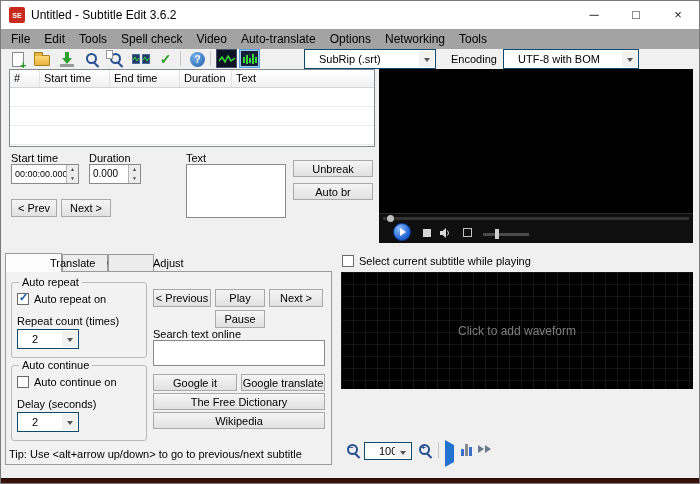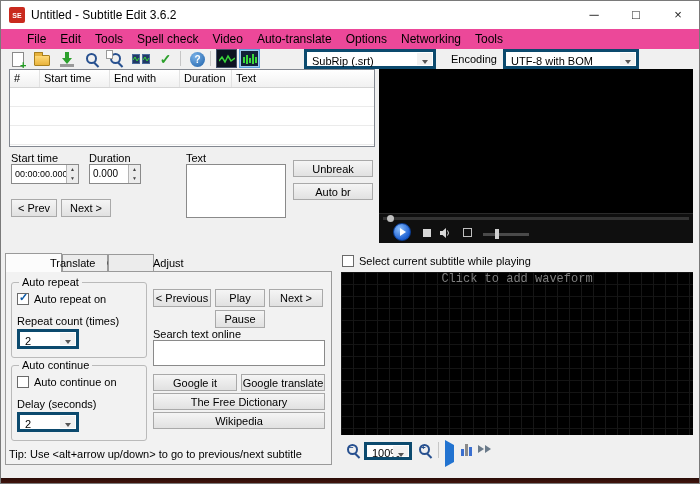--- a/index.html
+++ b/index.html
@@ -7,30 +7,30 @@
 body{font-family:"Liberation Sans",sans-serif;background:#d9d9d9;}
 .window{position:relative;width:700px;height:484px;background:#f0f0f0;border:1px solid #7a7a7a;overflow:hidden;}
 .abs{position:absolute;}
 
 .titlebar{position:absolute;left:0;top:0;width:100%;height:28px;background:#ffffff;}
 .appicon{position:absolute;left:8px;top:6px;width:16px;height:16px;background:#c92a1e;color:#fff;font-size:7px;font-weight:bold;display:flex;align-items:center;justify-content:center;border-radius:2px;}
 .title{position:absolute;left:30px;top:0;line-height:28px;font-size:12px;color:#000;}
 .winbtns{position:absolute;right:0;top:0;display:flex;height:28px;}
 .winbtn{width:42px;height:28px;line-height:28px;text-align:center;font-size:13px;color:#222;}
 
-.menubar{position:absolute;left:0;top:28px;width:100%;height:20px;background:#ec4899;display:flex;padding-left:19px;}
+.menubar{position:absolute;left:0;top:28px;width:100%;height:20px;background:#a3a3a3;display:flex;padding-left:3px;}
 .menuitem{line-height:20px;font-size:12px;padding:0 7px;color:#000;white-space:nowrap;}
 
 .toolbar{position:absolute;left:0;top:48px;width:100%;height:20px;background:#f0f0f0;}
 .tbi{position:absolute;top:1px;width:21px;height:18px;display:flex;align-items:center;justify-content:center;}
 .tsep{position:absolute;top:2px;width:1px;height:15px;background:#c6c6c6;}
 .lbl{position:absolute;font-size:11px;color:#000;white-space:nowrap;}
 .btn{position:absolute;background:linear-gradient(#f5f5f5,#e1e1e1);border:1px solid #a9a9a9;font-size:11px;color:#000;display:flex;align-items:center;justify-content:center;white-space:nowrap;}
 .inputbox{position:absolute;background:#fff;border:1px solid #8a8a8a;font-size:11px;font-family:"Liberation Sans",sans-serif;padding:2px 3px;resize:none;outline:none;}
-.selectbox{position:absolute;background:#fff;border:3px solid #0c4a6e;font-size:11px;line-height:18px;padding-left:5px;color:#000;}
+.selectbox{position:absolute;background:#fff;border:1px solid #0c4a6e;font-size:11px;line-height:18px;padding-left:14px;color:#000;}
 .selectbox .dd{position:absolute;right:1px;top:1px;bottom:1px;width:15px;background:#f1f1f1;display:flex;align-items:flex-start;justify-content:center;}
 .selectbox .dd::after{content:"";border:3.5px solid transparent;border-top:4px solid #555;margin-top:7px;}
 .spinbox{position:absolute;background:#fff;border:1px solid #8a8a8a;font-size:9px;line-height:18px;padding-left:3px;color:#000;white-space:nowrap;}
 .spin-ar{position:absolute;right:0;top:0;bottom:0;width:12px;border-left:1px solid #b5b5b5;background:#ececec;display:flex;flex-direction:column;}
 .spin-ar span{flex:1;font-size:5px;line-height:8px;text-align:center;color:#444;}
 
 .group{position:absolute;border:1px solid #bababa;border-radius:3px;}
 .gtitle{position:absolute;top:-7px;left:7px;background:#f2f2f2;padding:0 3px;font-size:11px;color:#000;white-space:nowrap;}
 .cb{position:absolute;display:flex;align-items:flex-start;gap:5px;font-size:11px;color:#000;white-space:nowrap;}
 .cbbox{width:12px;height:12px;background:#fff;border:1px solid #6a6a6a;position:relative;flex:0 0 auto;}
@@ -66,21 +66,21 @@
 .vbar{position:absolute;left:0;right:0;bottom:0;height:30px;background:#0f0f0f;border-top:1px solid #2a2a2a;}
 .vseek{position:absolute;left:4px;right:4px;top:3px;height:3px;background:#333;}
 .vseek-thumb{position:absolute;left:4px;top:1px;width:7px;height:7px;border-radius:50%;background:#c0c0c0;}
 .playbtn{position:absolute;left:14px;top:9px;width:18px;height:18px;border-radius:50%;background:radial-gradient(circle at 35% 30%,#8cc0ff,#1c5fd0 70%);border:1px solid #0b3e96;display:flex;align-items:center;justify-content:center;}
 .playbtn::after{content:"";margin-left:2px;border-left:6px solid #fff;border-top:4px solid transparent;border-bottom:4px solid transparent;}
 .stopbtn{position:absolute;left:44px;top:15px;width:8px;height:8px;background:#d6d6d6;}
 .fsbtn{position:absolute;left:84px;top:14px;width:9px;height:9px;border:1px solid #c0c0c0;}
 .vol{position:absolute;left:104px;top:19px;width:46px;height:3px;background:#4a4a4a;}
 .vol-thumb{position:absolute;left:116px;top:15px;width:4px;height:10px;background:#cfcfcf;}
 
-.waveform{position:absolute;left:340px;top:271px;width:352px;height:163px;background-color:#000;background-image:repeating-linear-gradient(to right,#161616 0,#161616 1px,transparent 1px,transparent 12px),repeating-linear-gradient(to bottom,#141414 0,#141414 1px,transparent 1px,transparent 12px);display:flex;align-items:flex-start;justify-content:center;font-family:Liberation Mono, monospace;}
+.waveform{position:absolute;left:340px;top:271px;width:352px;height:117px;background-color:#000;background-image:repeating-linear-gradient(to right,#161616 0,#161616 1px,transparent 1px,transparent 12px),repeating-linear-gradient(to bottom,#141414 0,#141414 1px,transparent 1px,transparent 12px);display:flex;align-items:center;justify-content:center;}
 .wfplaceholder{font-size:12px;color:#7f7f7f;}
 .tri-r{width:0;height:0;border-left:9px solid #2273d0;border-top:5px solid transparent;border-bottom:5px solid transparent;}
 .bars{display:flex;align-items:flex-end;gap:1px;height:12px;}
 .bars span{width:3px;background:#3a6fd0;}
 .dbl{display:flex;gap:1px;}
 .dbl i{width:0;height:0;border-left:6px solid #6a7a8a;border-top:4px solid transparent;border-bottom:4px solid transparent;}
 .bookmark{width:9px;height:14px;background:#2d66c8;clip-path:polygon(0 0,100% 0,100% 100%,50% 68%,0 100%);}
 .bstrip{position:absolute;left:0;top:477px;width:100%;height:6px;background:linear-gradient(#2a0d08,#46150d);}
 </style>
 </head>
@@ -173,21 +173,21 @@
     <span class="lbl" style="left:450px;top:4px;">Encoding</span>
     <div class="selectbox" style="left:502px;top:0;width:136px;height:20px;">
       <span>UTF-8 with BOM</span><span class="dd"></span>
     </div>
   </div>
 
   <div class="listview">
     <div class="lv-head">
       <div class="lv-col" style="width:30px;">#</div>
       <div class="lv-col" style="width:70px;">Start time</div>
-      <div class="lv-col" style="width:70px;">End with</div>
+      <div class="lv-col" style="width:70px;">End time</div>
       <div class="lv-col" style="width:52px;">Duration</div>
       <div class="lv-col" style="flex:1;border-right:none;">Text</div>
     </div>
     <div class="lv-row"></div>
     <div class="lv-row"></div>
     <div class="lv-row"></div>
   </div>
 
   <span class="lbl" style="left:10px;top:151px;">Start time</span>
   <span class="lbl" style="left:88px;top:151px;">Duration</span>

